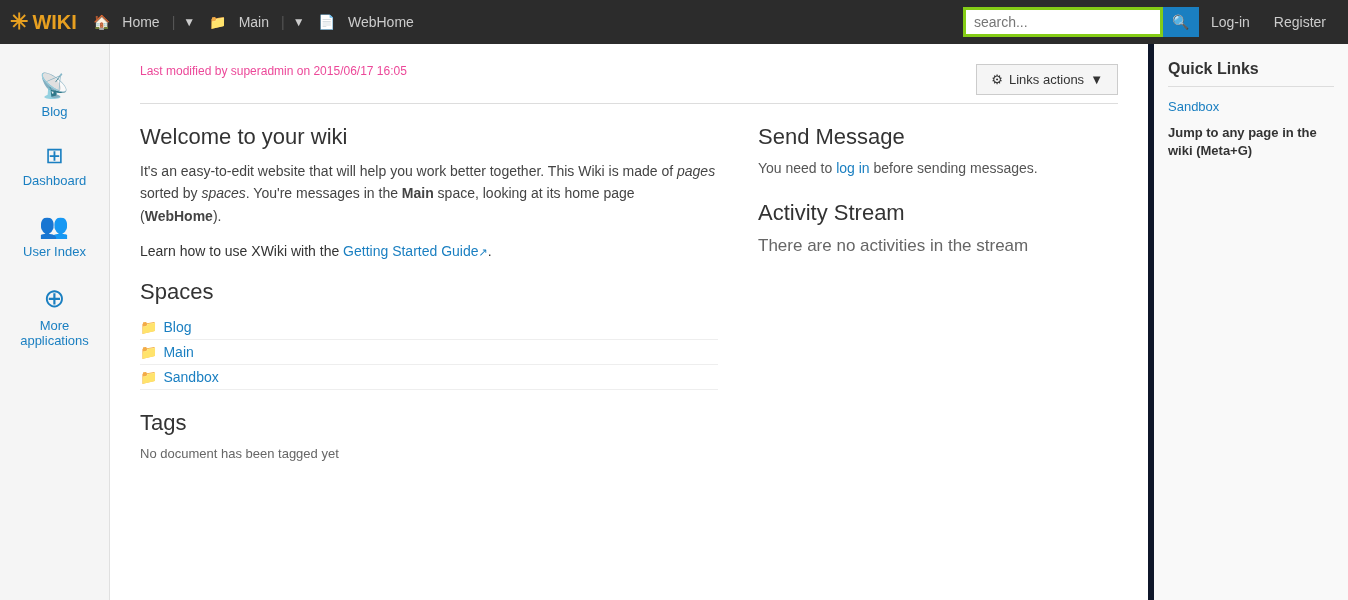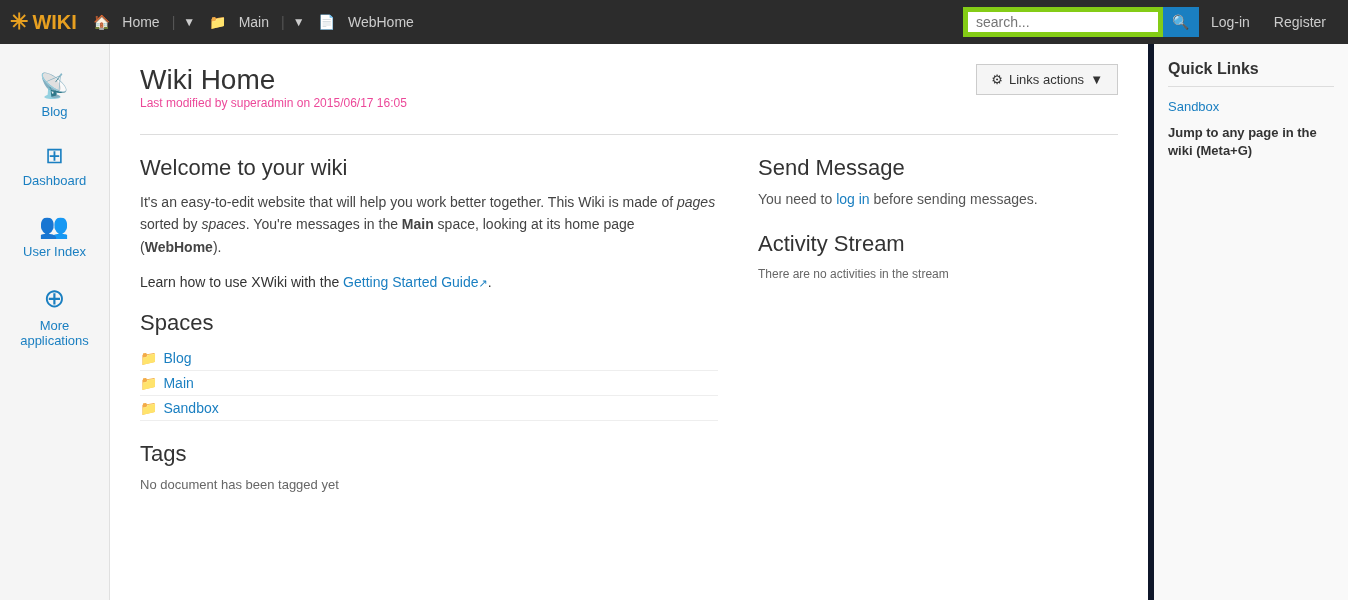--- a/index.html
+++ b/index.html
@@ -47,21 +47,21 @@
     #search-area {
       margin-left: auto;
       display: flex;
       align-items: center;
       gap: 0;
     }
     #search-input {
       width: 200px;
       height: 30px;
       padding: 4px 8px;
-      border: 5px solid #84cc16;
+      border: 3px solid #84cc16;
       background: #fff;
       color: #333;
       font-size: 14px;
       outline: none;
     }
     #search-btn {
       background: #1a7fc1;
       border: none;
       color: #fff;
       height: 30px;
@@ -197,21 +197,21 @@
     
     .tags-section { margin-top: 20px; }
     .no-tags { font-size: 13px; color: #666; margin-top: 6px; }
 
     
     .send-message-section { margin-bottom: 24px; }
     .send-message-desc { font-size: 14px; color: #555; margin-top: 4px; }
     .send-message-desc a { color: #1a7fc1; text-decoration: none; }
 
     .activity-stream-section { }
-    .activity-stream-desc { font-size: 12px; color: #666; margin-top: 4px; }
+    .activity-stream-desc { font-size: 17px; color: #666; margin-top: 4px; }
 
     
     #quick-links {
       width: 200px;
       background: #f9f9f9;
       border-left: 6px solid #0f172a;
       padding: 16px 14px;
     }
     #quick-links h3 {
       font-size: 16px;
@@ -275,21 +275,20 @@
     <a class="sidebar-item" href="#">
       <span class="sidebar-icon" style="font-size:26px; color:#1a7fc1;">⊕</span>
       <span>More applications</span>
     </a>
   </aside>
 
   <main id="main-content">
 
     <div id="page-header">
       <div>
-        <h1 id="page-title">Wiki Home</h1>
         <p id="last-modified">
           <span>Last modified by superadmin on 2015/06/17 16:05</span>
         </p>
       </div>
       <button id="more-actions-btn">
         <span>⚙</span>
         <span>Links actions</span>
         <span>▼</span>
       </button>
     </div>

